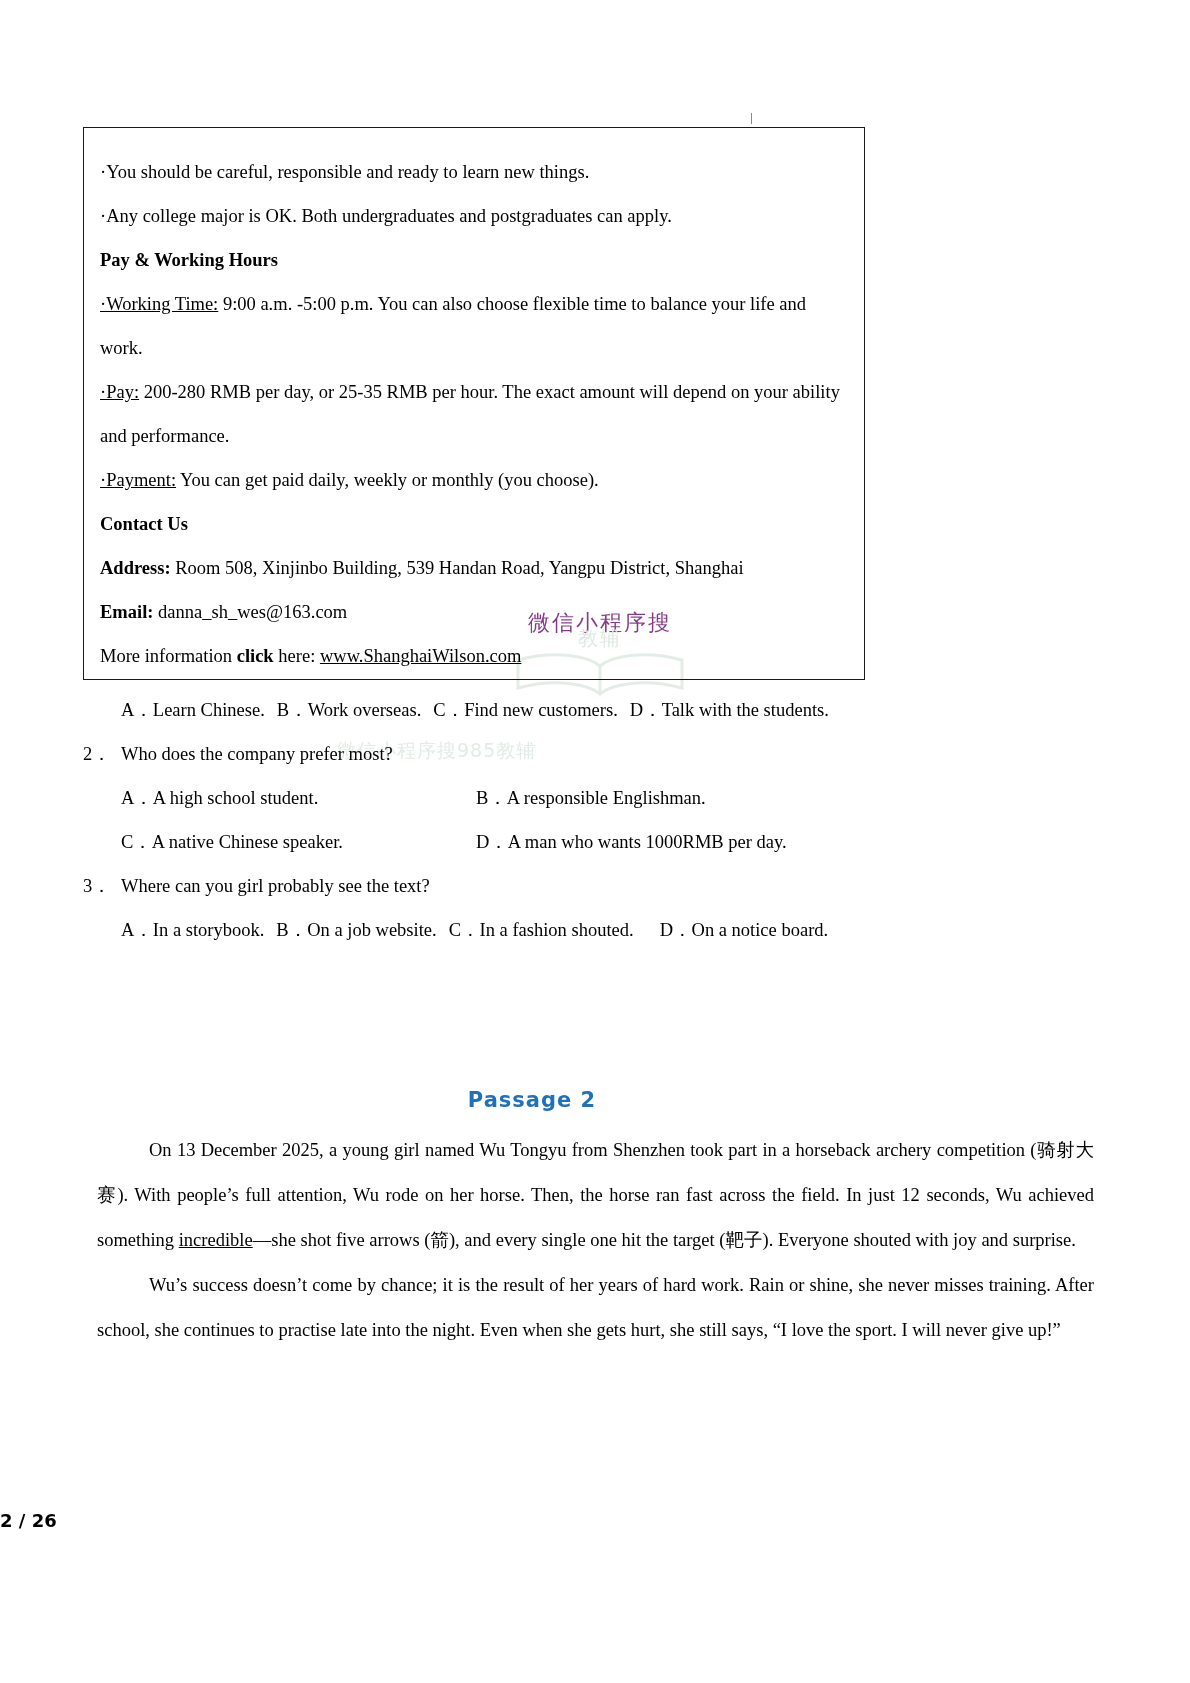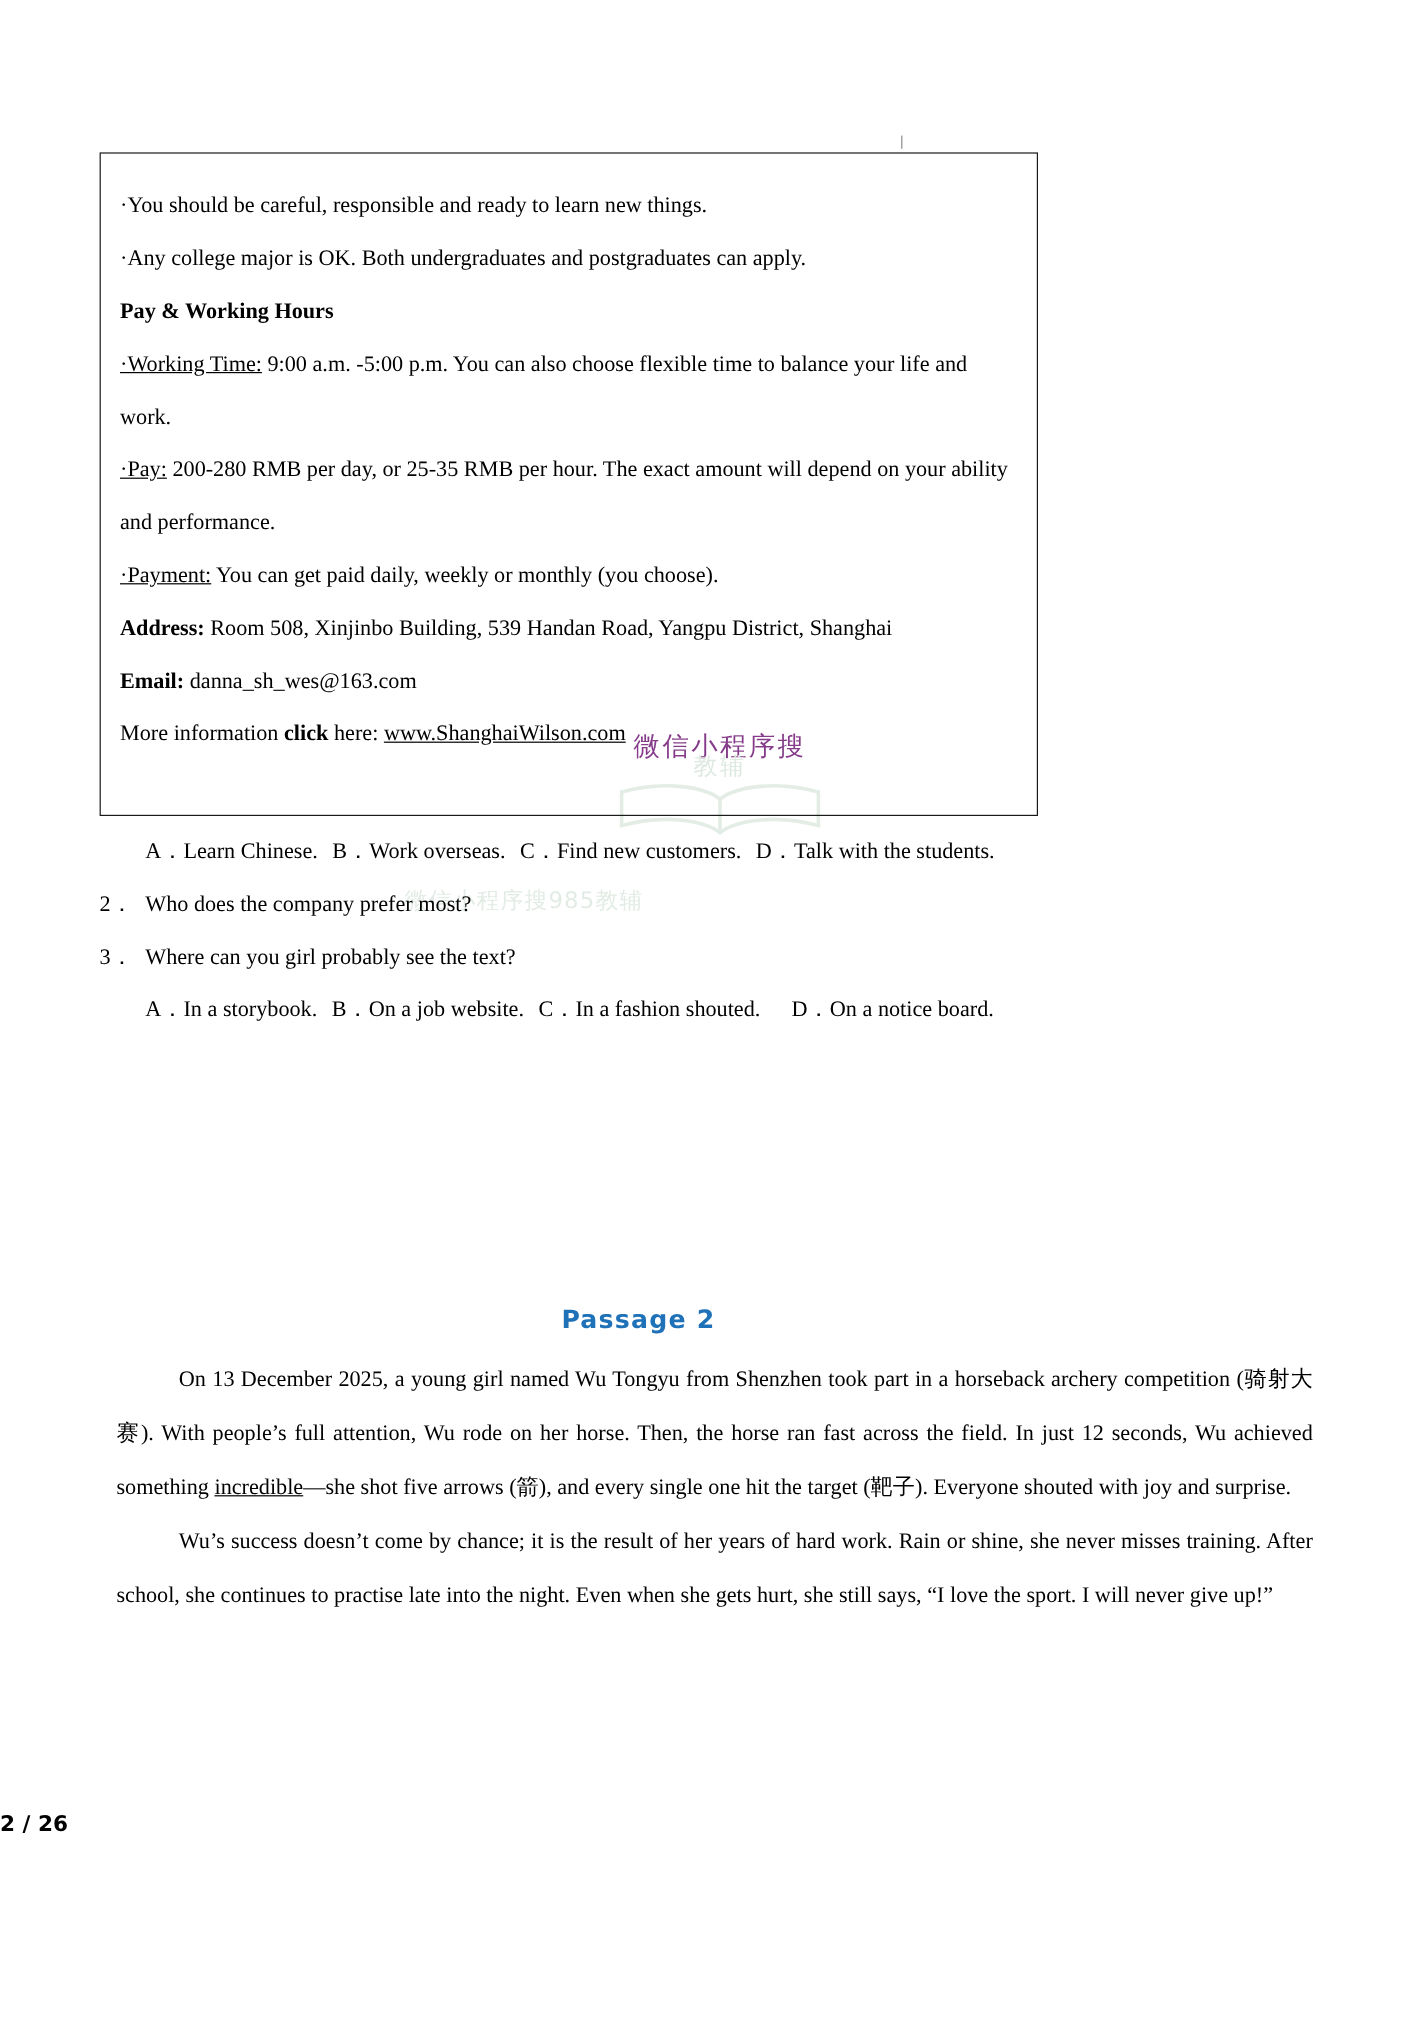--- a/index.html
+++ b/index.html
@@ -212,34 +212,45 @@
   <div class="watermark2">微信小程序搜985教辅</div>
 
   <div class="ad-box">
     <div class="ad-inner">
       <div class="ad-line">·You should be careful, responsible and ready to learn new things.</div>
       <div class="ad-line">·Any college major is OK. Both undergraduates and postgraduates can apply.</div>
       <div class="ad-head">Pay &amp; Working Hours</div>
       <div class="ad-line wrap"><span class="u">·Working Time:</span><span> 9:00 a.m. -5:00 p.m. You can also choose flexible time to balance your life and work.</span></div>
       <div class="ad-line wrap"><span class="u">·Pay:</span><span> 200-280 RMB per day, or 25-35 RMB per hour. The exact amount will depend on your ability and performance.</span></div>
       <div class="ad-line wrap"><span class="u">·Payment:</span><span> You can get paid daily, weekly or monthly (you choose).</span></div>
+      <div class="ad-head">Contact Us</div>
       <div class="ad-line wrap"><span class="b">Address:</span><span> Room 508, Xinjinbo Building, 539 Handan Road, Yangpu District, Shanghai</span></div>
       <div class="ad-line wrap"><span class="b">Email:</span><span> danna_sh_wes@163.com</span></div>
       <div class="ad-line wrap"><span>More information </span><span class="b">click</span><span> here: </span><span class="u">www.ShanghaiWilson.com</span></div>
     </div>
   </div>
 
   <div class="questions">
 
     <div>
       <div class="q-opts-inline"><span>A．Learn Chinese.</span><span class="opt-sp"></span><span>B．Work overseas.</span><span class="opt-sp"></span><span>C．Find new customers.</span><span class="opt-sp"></span><span>D．Talk with the students.</span></div>
     </div>
 
     <div>
       <div class="q-stem"><span class="q-num">2．</span><span>Who does the company prefer most?</span></div>
+      <div class="q-opts-grid">
+        <div class="row">
+          <span class="col-a">A．A high school student.</span>
+          <span>B．A responsible Englishman.</span>
+        </div>
+        <div class="row">
+          <span class="col-a">C．A native Chinese speaker.</span>
+          <span>D．A man who wants 1000RMB per day.</span>
+        </div>
+      </div>
     </div>
 
     <div>
       <div class="q-stem"><span class="q-num">3．</span><span>Where can you girl probably see the text?</span></div>
       <div class="q-opts-inline"><span>A．In a storybook.</span><span class="opt-sp"></span><span>B．On a job website.</span><span class="opt-sp"></span><span>C．In a fashion shouted.</span><span class="opt-sp" style="width:26px"></span><span>D．On a notice board.</span></div>
     </div>
 
   </div>
 
   <div class="passage-title">Passage 2</div>

